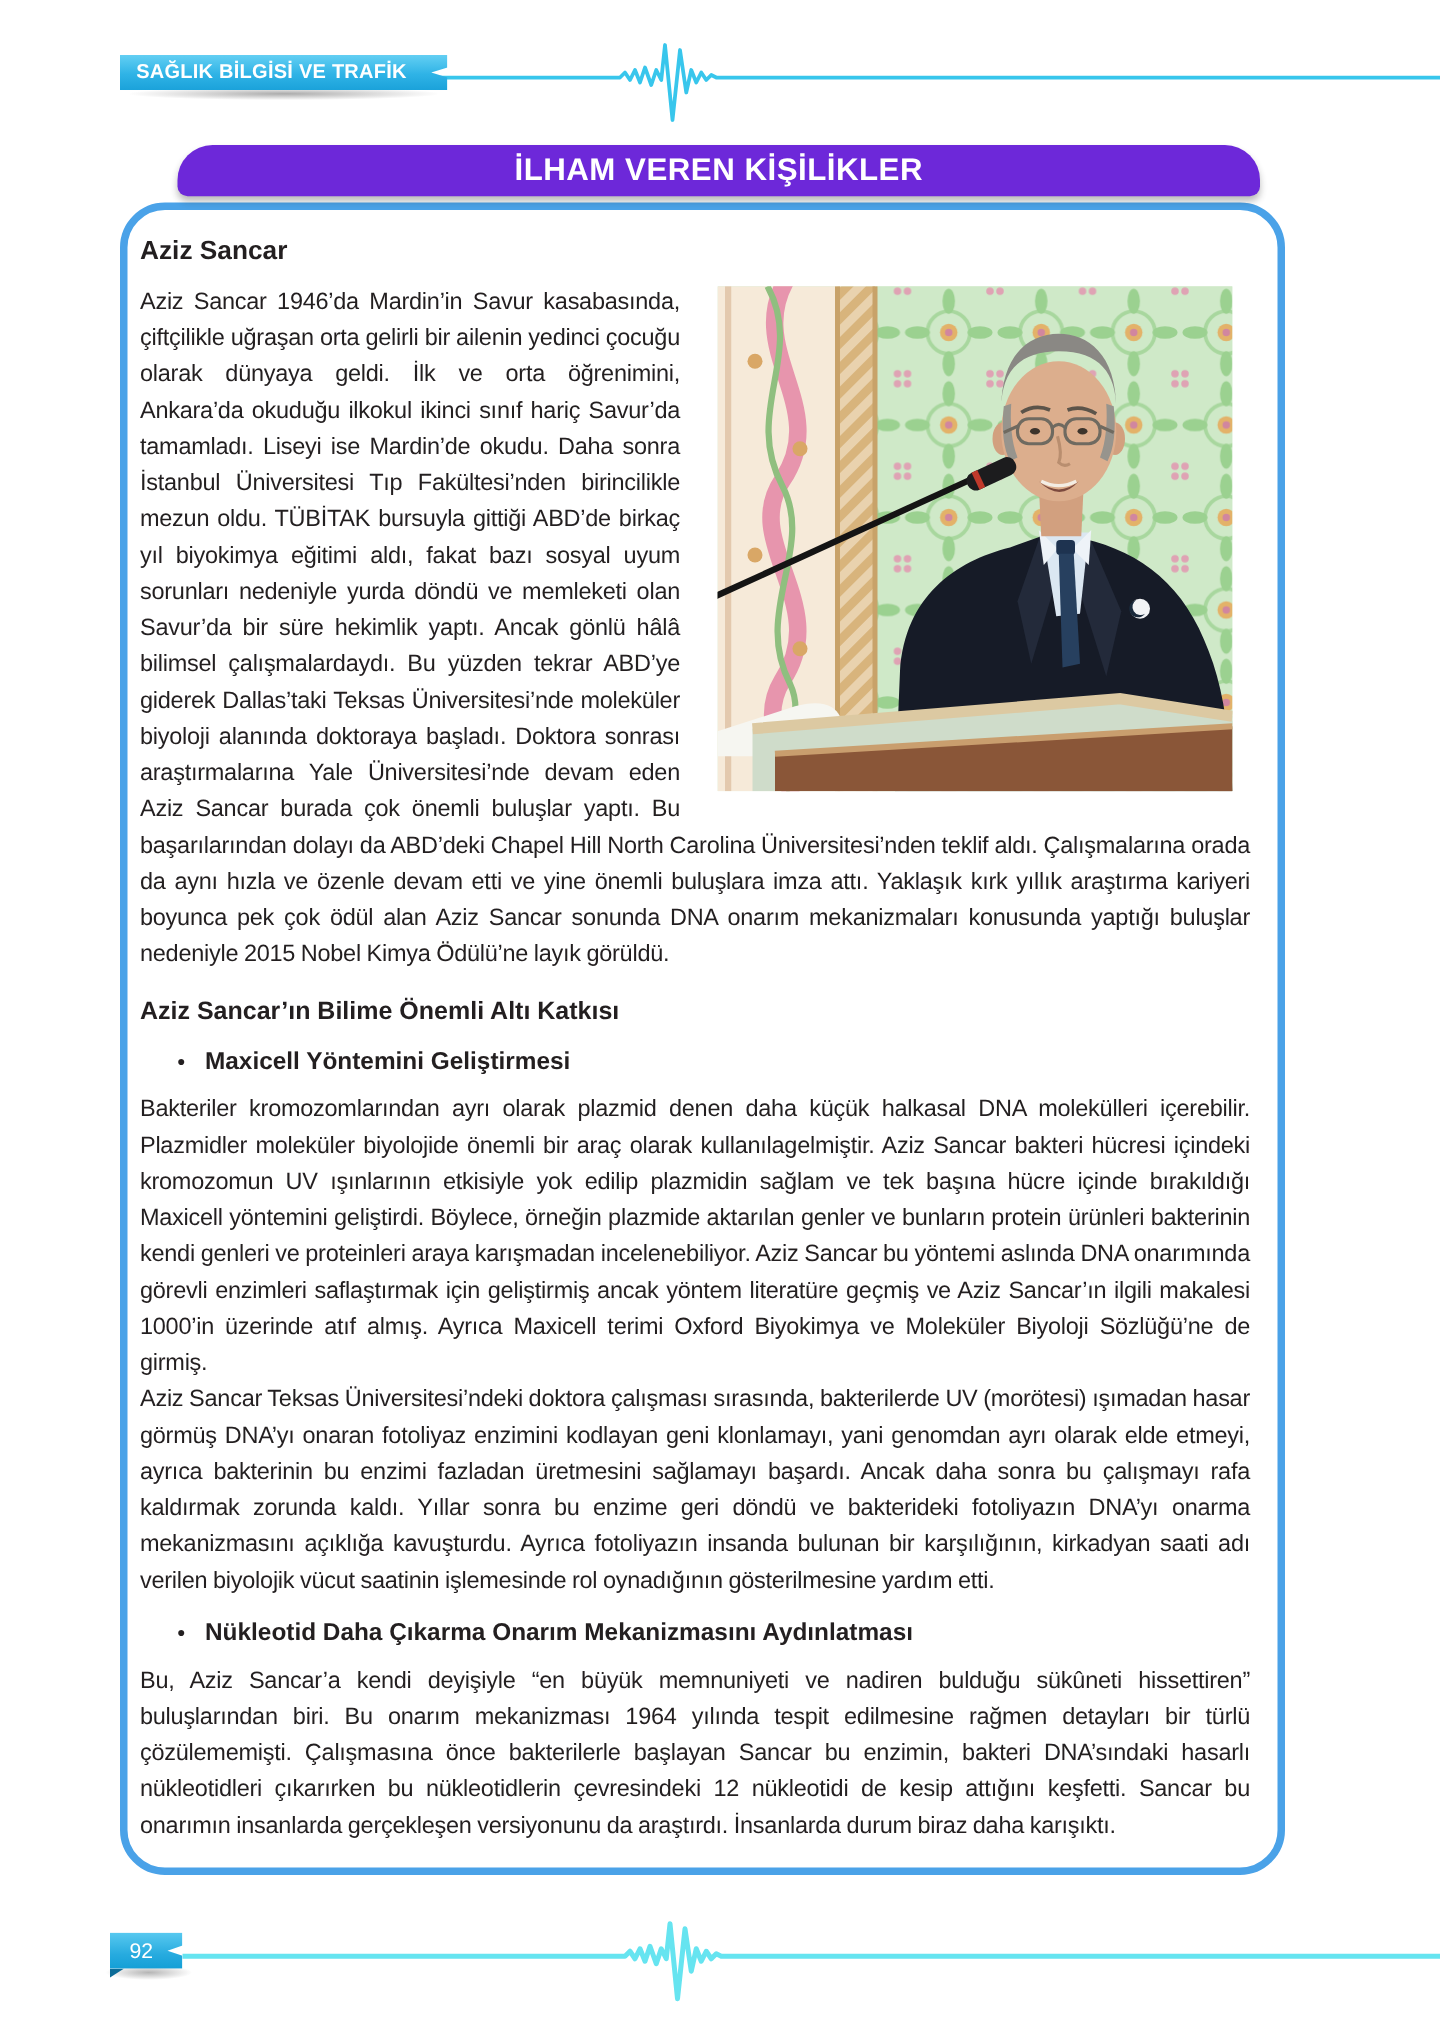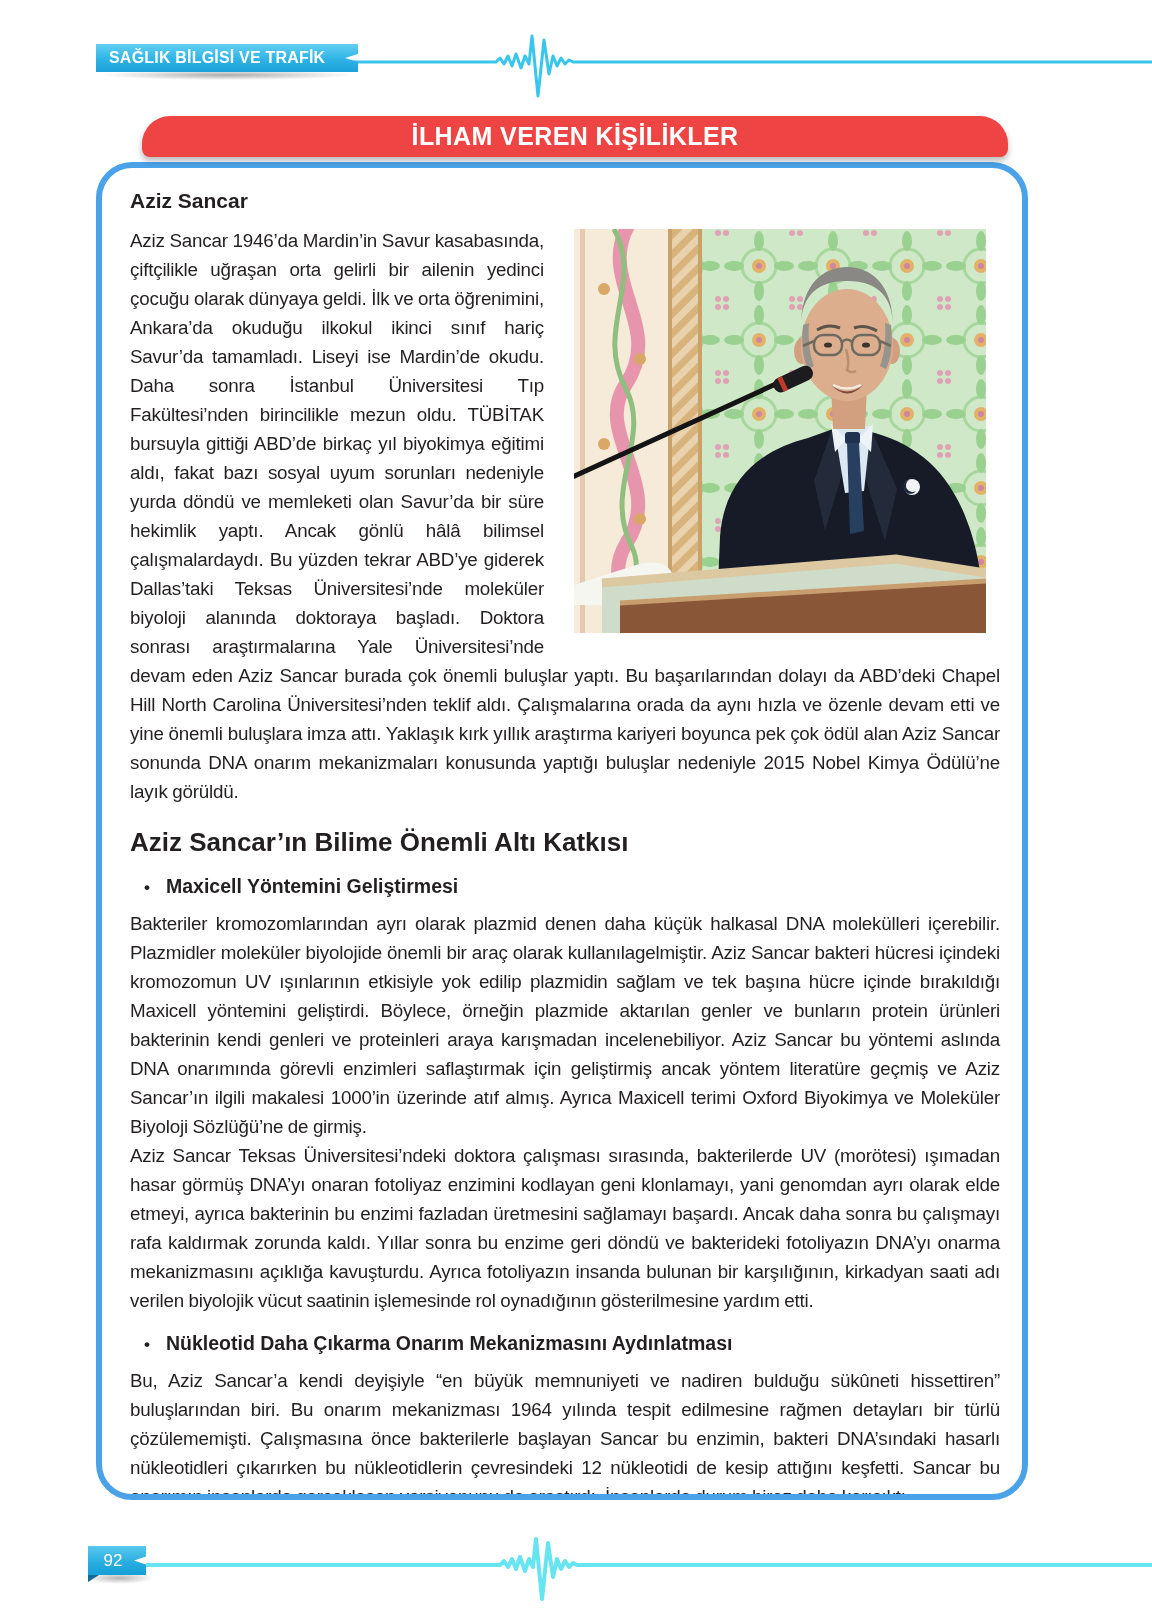--- a/index.html
+++ b/index.html
@@ -18,39 +18,39 @@
   .header-ribbon-shadow{
     position:absolute; left:104px; top:70px; width:246px; height:10px;
     background:radial-gradient(ellipse at center, rgba(70,70,70,.45), rgba(0,0,0,0) 72%);
     z-index:2;
   }
   .ecg-top{position:absolute; left:352px; top:20px; z-index:1;}
   .ecg-bottom{position:absolute; left:146px; top:1523px; z-index:1;}
   
   .title-banner{
     position:absolute; left:142px; top:116px; width:866px; height:41px;
-    background:#ef4444; border-radius:28px 28px 8px 8px;
+    background:#6d28d9; border-radius:28px 28px 8px 8px;
     color:#fff; font-size:25px; font-weight:700; text-align:center; line-height:41px;
     letter-spacing:.4px; z-index:2; box-shadow:0 4px 6px rgba(40,40,40,.32);
   }
   
   .content-box{
     position:absolute; left:96px; top:162px; width:932px; height:1338px;
     border:6px solid #4aa2e8; border-radius:36px; box-sizing:border-box;
-    padding:15px 22px 0 26px; overflow:hidden; background:#fff;
+    padding:15px 22px 0 8px; overflow:hidden; background:#fff;
   }
   .name-heading{font-size:21px; font-weight:700; margin:6px 0 13px 2px;}
   .body-text{
     font-size:18.8px; line-height:29px; text-align:justify;
     letter-spacing:-0.2px; word-spacing:-0.5px; margin:0 0 0 2px;
   }
   .photo-wrap{float:right; width:412px; height:404px; margin:3px 14px 12px 30px;}
   .photo-wrap svg{display:block; width:412px; height:404px;}
-  .sub-heading{font-size:26px; font-weight:700; margin:21px 0 0 2px;}
-  .bullet-row{margin:17px 0 11px 16px; font-size:19.5px; font-weight:700;}
+  .sub-heading{font-size:20px; font-weight:700; margin:21px 0 0 2px;}
+  .bullet-row{margin:17px 0 11px 32px; font-size:19.5px; font-weight:700;}
   .bullet-dot{display:inline-block; width:22px; font-size:17px; font-weight:700;}
   
   .page-badge{
     position:absolute; left:88px; top:1546px; width:58px; height:29px;
     background:linear-gradient(180deg,#58c9f0 0%,#27abdf 60%,#149fd6 100%);
     clip-path:polygon(0 0,100% 0,100% 36%,calc(100% - 12px) 50%,100% 64%,100% 100%,0 100%);
     color:#fff; font-weight:400; font-size:17px; line-height:29px; text-align:center;
     box-sizing:border-box; padding-right:8px; z-index:3;
   }
   .badge-fold{

